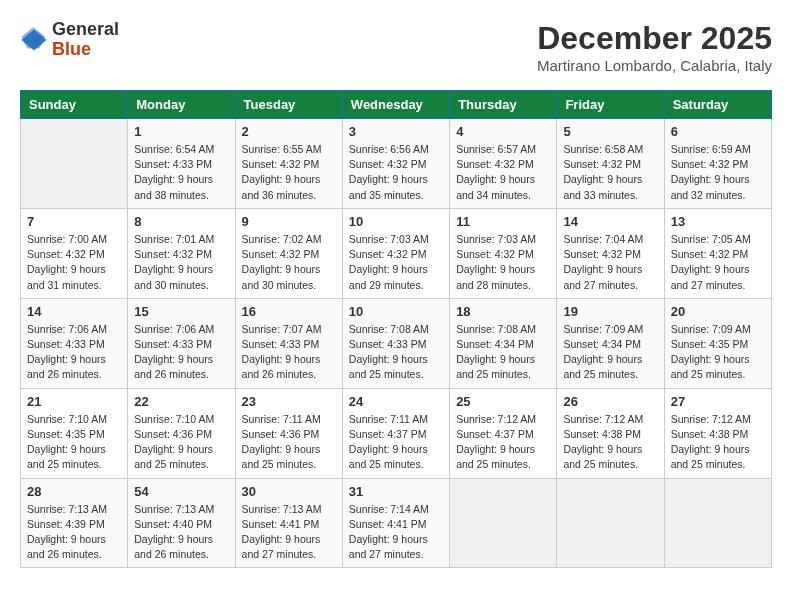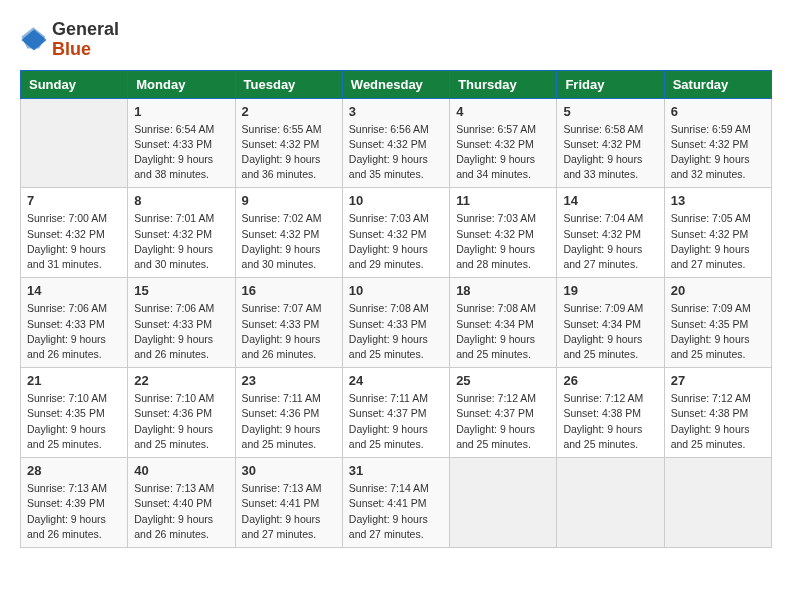--- a/index.html
+++ b/index.html
@@ -7,21 +7,21 @@
       font-family: Arial, sans-serif;
       background: #fff;
       width: 792px;
       min-height: 612px;
       padding: 20px;
     }
     .header-area {
       display: flex;
       justify-content: space-between;
       align-items: flex-start;
-      margin-bottom: 10px;
+      margin-bottom: 16px;
     }
     .logo {
       display: flex;
       align-items: center;
     }
     .logo-text {
       font-size: 18px;
       font-weight: bold;
       line-height: 1.1;
     }
@@ -95,20 +95,24 @@
   <div class="logo">
     <svg class="logo-icon" viewBox="0 0 40 40">
       <polygon points="20,5 38,20 20,35 2,20" fill="#1a6bbf" opacity="0.85"></polygon>
       <polygon points="20,2 40,18 30,38 10,38 0,18" fill="#1a6bbf" opacity="0.5" transform="translate(2,0) scale(0.85)"></polygon>
     </svg>
     <div class="logo-text">
       <span class="logo-general">General</span><br>
       <span class="logo-blue">Blue</span>
     </div>
   </div>
+  <div class="title-area">
+    <div class="calendar-title">December 2025</div>
+    <div class="calendar-subtitle">Martirano Lombardo, Calabria, Italy</div>
+  </div>
 </div>
 
 <table>
   <thead>
     <tr>
     <th>Sunday</th>
         <th>Monday</th>
         <th>Tuesday</th>
         <th>Wednesday</th>
         <th>Thursday</th>
@@ -233,21 +237,21 @@
           <span class="day-number">27</span>
           <div class="day-info">Sunrise: 7:12 AM<br>Sunset: 4:38 PM<br>Daylight: 9 hours and 25 minutes.</div>
         </td>
       </tr>
       <tr>
         <td>
           <span class="day-number">28</span>
           <div class="day-info">Sunrise: 7:13 AM<br>Sunset: 4:39 PM<br>Daylight: 9 hours and 26 minutes.</div>
         </td>
         <td>
-          <span class="day-number">40</span>
+          <span class="day-number">54</span>
           <div class="day-info">Sunrise: 7:13 AM<br>Sunset: 4:40 PM<br>Daylight: 9 hours and 26 minutes.</div>
         </td>
         <td>
           <span class="day-number">30</span>
           <div class="day-info">Sunrise: 7:13 AM<br>Sunset: 4:41 PM<br>Daylight: 9 hours and 27 minutes.</div>
         </td>
         <td>
           <span class="day-number">31</span>
           <div class="day-info">Sunrise: 7:14 AM<br>Sunset: 4:41 PM<br>Daylight: 9 hours and 27 minutes.</div>
         </td>

